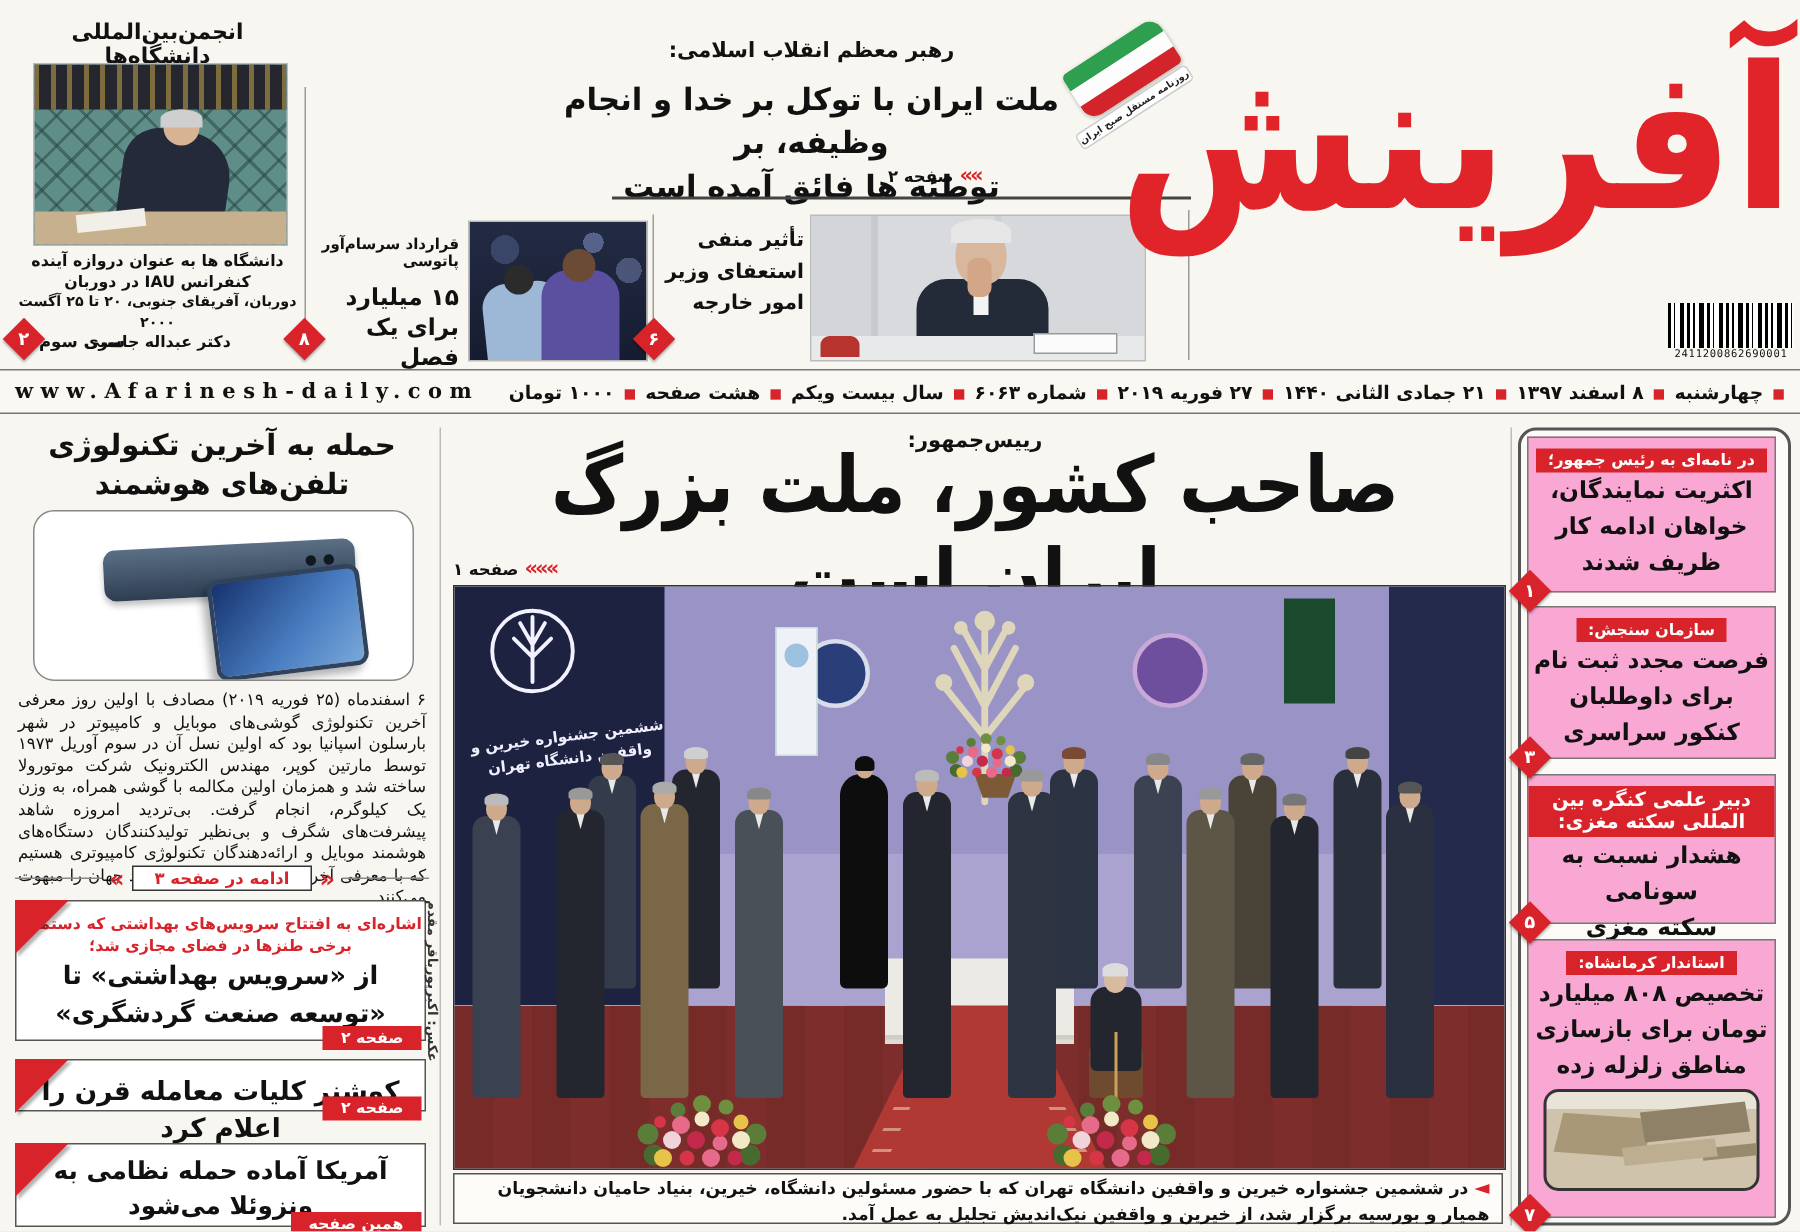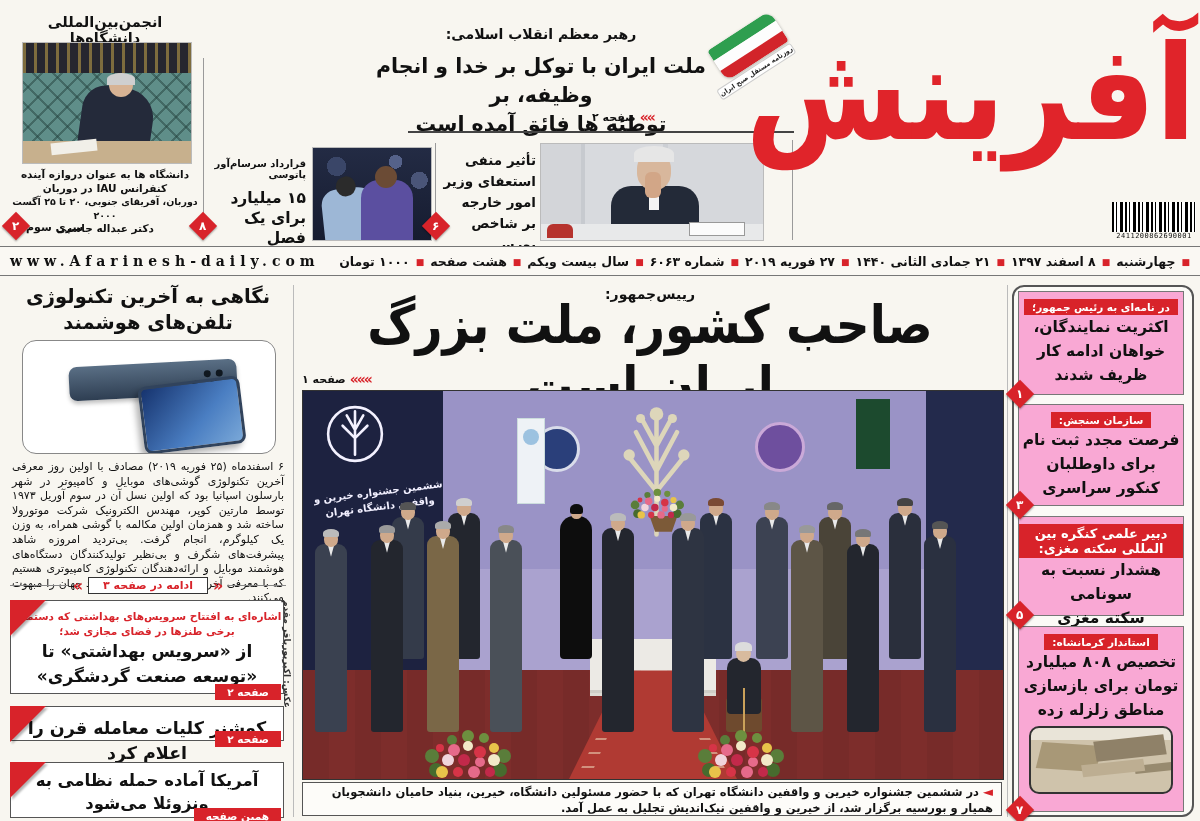--- a/index.html
+++ b/index.html
@@ -200,21 +200,20 @@
   <div class="diamond" style="left:193px;top:216px;">
       <span>۸</span>
     </div>
 
   <div class="vrule" style="left:435px;top:143px;height:96px;"></div>
 
   <div class="abs bourse-text">
     <div>تأثیر منفی</div>
     <div>استعفای وزیر</div>
     <div>امور خارجه</div>
-    <div>بر شاخص بورس</div>
   </div>
   <div class="abs bourse-photo">
     <div class="zarif-suit"></div>
     <div class="zarif-shirt"></div>
     <div class="zarif-head"></div>
     <div class="zarif-hair"></div>
     <div class="zarif-hands"></div>
     <div class="zarif-table"></div>
     <div class="zarif-plate"></div>
     <div class="zarif-flower"></div>
@@ -260,21 +259,21 @@
       <span class="it">۲۷ فوریه ۲۰۱۹</span>
       <span class="it">شماره ۶۰۶۳</span>
       <span class="it">سال بیست ویکم</span>
       <span class="it">هشت صفحه</span>
       <span class="it">۱۰۰۰ تومان</span>
     </div>
     <div class="website">www.Afarinesh-daily.com</div>
   </div>
 
   <div class="abs tech-h">
-    <div>نگاهی به آخرین تکنولوژی</div>
+    <div>حمله به آخرین تکنولوژی</div>
     <div>تلفن‌های هوشمند</div>
   </div>
   <div class="abs phonebox">
     <div class="phone-flat">
       <i style="right:14px;"></i>
         <i style="right:26px;"></i>
         <i style="right:38px;top:20px;"></i>
         <i style="right:20px;top:20px;"></i>
     </div>
     <div class="phone-up"></div>

